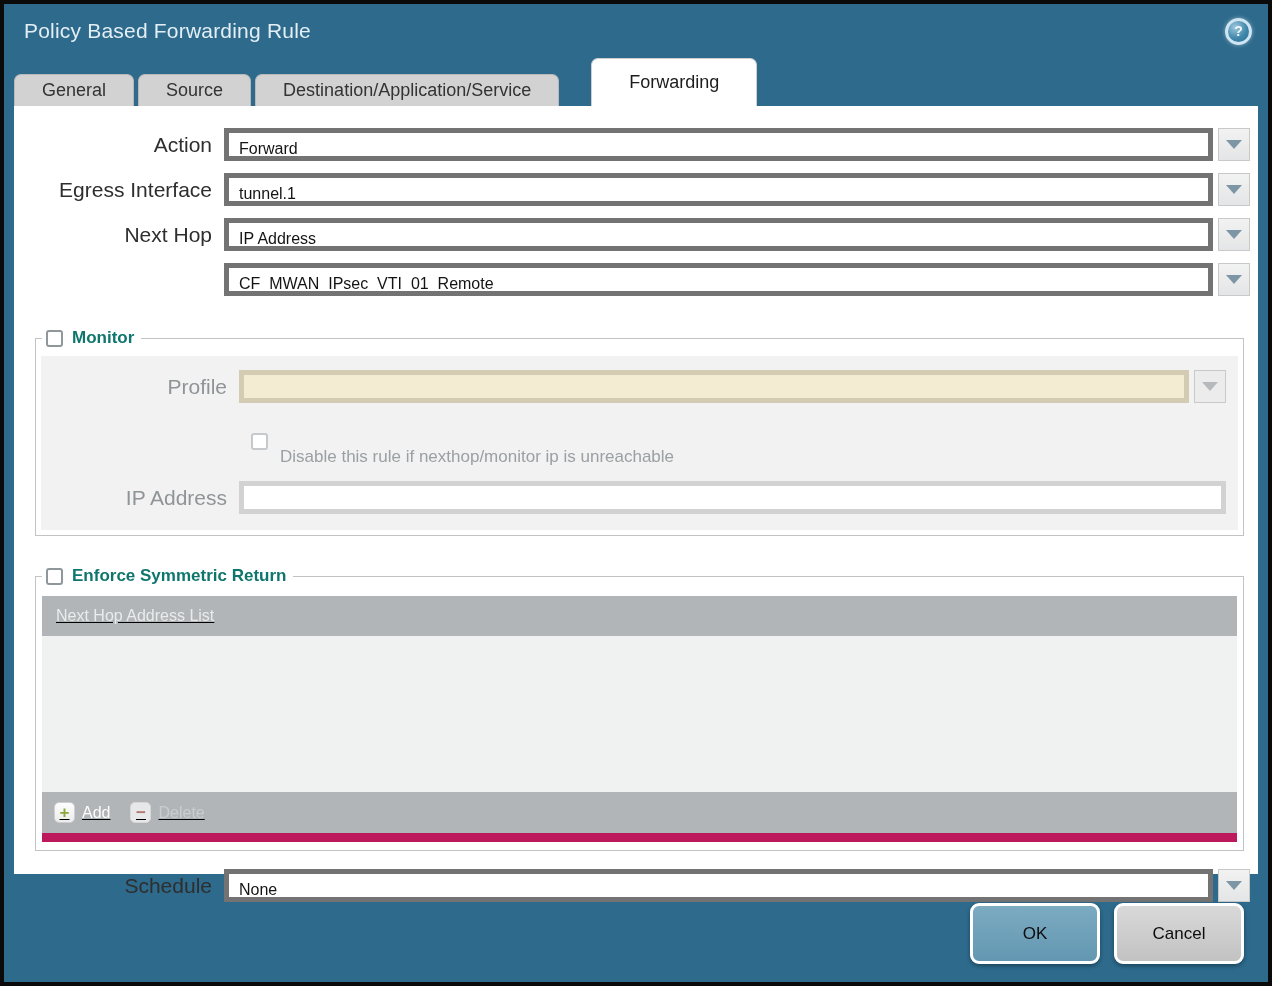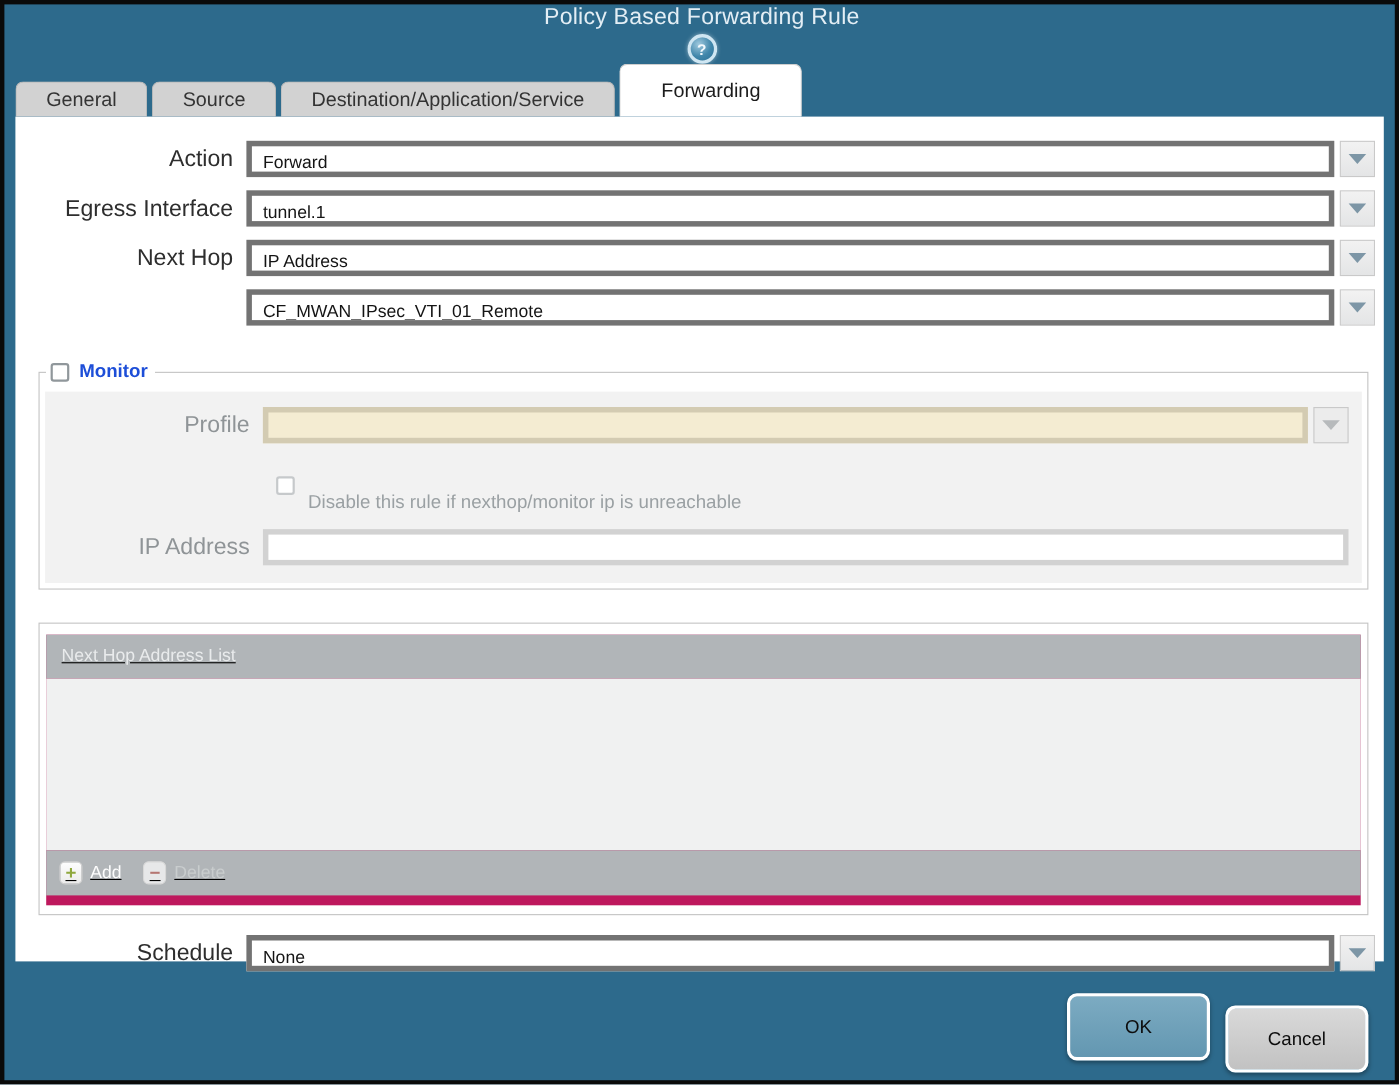--- a/index.html
+++ b/index.html
@@ -10,21 +10,20 @@
     width:1272px; height:986px;
     background: var(--teal,#2d6a8c);
     border:4px solid #0a0a0a;
     overflow:hidden;
   }
 
   
   .titlebar {
     height:54px; display:flex; align-items:center; justify-content:space-between;
     padding:0 16px 0 20px;
-    flex-direction:column;
   }
   .title { color:#e3eef5; font-size:21px; letter-spacing:.2px; }
   .help-icon {
     width:27px; height:27px; border-radius:50%;
     background: radial-gradient(circle at 35% 30%, #9fc9de 0%, #4187ab 55%, #2a6f96 100%);
     border:3px solid #cfe6f2;
     color:#f2f9fd; font-size:14px; font-weight:bold;
     display:flex; align-items:center; justify-content:center;
     box-shadow:0 0 4px rgba(255,255,255,.45);
     cursor:pointer;
@@ -33,21 +32,21 @@
   
   .tabs { display:flex; gap:4px; padding-left:10px; height:48px; align-items:flex-end; }
   .tab {
     height:32px; display:flex; align-items:center;
     padding:0 27px; font-size:18px; color:#333;
     background:#d2d2d2; border:1px solid #b9b9b9; border-bottom:none;
     border-radius:7px 7px 0 0; cursor:pointer; white-space:nowrap;
   }
   .tab.active {
     background:#fff; color:#1c1c1c; border-color:#cfcfcf;
-    padding:0 37px; height:48px;
+    padding:0 37px; height:48px;margin-left:28px;
   }
 
   
   .content {
     background:#fff; margin:0 10px; height:768px;
     padding:22px 8px 0 0;
   }
 
   .row { display:flex; align-items:center; margin-bottom:12px; }
   .row-label {
@@ -67,21 +66,21 @@
   }
   .dd-arrow { width:0; height:0; border-left:8px solid transparent; border-right:8px solid transparent; border-top:9px solid #7d96a6; }
   .dd-btn.disabled { background:#ececec; cursor:default; }
   .dd-btn.disabled .dd-arrow { border-top-color:#b7babc; }
 
   
   fieldset { border:1px solid #c3c3c3; margin:0 6px 0 21px; padding:0; }
   legend {
     display:flex; align-items:center; gap:9px;
     margin-left:6px; padding:0 7px 0 4px;
-    font-size:17px; font-weight:bold; color:#1d4ed8;
+    font-size:17px; font-weight:bold; color:#0f766e;
   }
   .checkbox {
     width:17px; height:17px; border:2px solid #90979b; border-radius:3px;
     background:#fff; flex:none; cursor:pointer;
   }
   .checkbox.disabled { border-color:#c6c9cb; cursor:default; }
 
   .monitor-panel {
     background:#f2f2f2; margin:8px 5px 5px 5px; padding:14px 12px 16px 0;
   }
@@ -119,21 +118,21 @@
   
   .footer-btns { display:flex; justify-content:flex-end; gap:14px; margin:29px 24px 0 0; }
   .btn {
     min-width:130px; height:61px; border-radius:9px; border:3px solid #fff;
     font-size:17px; color:#0d0d0d; cursor:pointer;
     display:flex; align-items:center; justify-content:center;
     box-shadow:0 2px 4px rgba(0,0,0,.35);
     font-family:"Liberation Sans","DejaVu Sans",sans-serif;
   }
   .btn-ok { background:linear-gradient(#7cabc2,#6397b1); }
-  .btn-cancel { background:linear-gradient(#d9d9d9,#c2c2c2);margin-top:11px; }
+  .btn-cancel { background:linear-gradient(#d9d9d9,#c2c2c2); }
 </style>
 </head>
 <body>
 
 <div class="window">
 
   <div class="titlebar">
     <div class="title">Policy Based Forwarding Rule</div>
     <div class="help-icon">?</div>
   </div>
@@ -213,20 +212,24 @@
           <div class="field">
             <div class="textbox plain"></div>
           </div>
         </div>
       </div>
     </fieldset>
 
     <div class="gap30"></div>
 
     <fieldset>
+      <legend>
+        <span class="checkbox"></span>
+        <span>Enforce Symmetric Return</span>
+      </legend>
       <div class="sr-table">
         <div class="sr-header">
           <span>Next Hop Address List</span>
         </div>
         <div class="sr-body"></div>
         <div class="sr-footer">
           <div class="tbl-btn add">
             <span class="tbl-icon">+</span>
             <span class="tbl-label">Add</span>
           </div>

